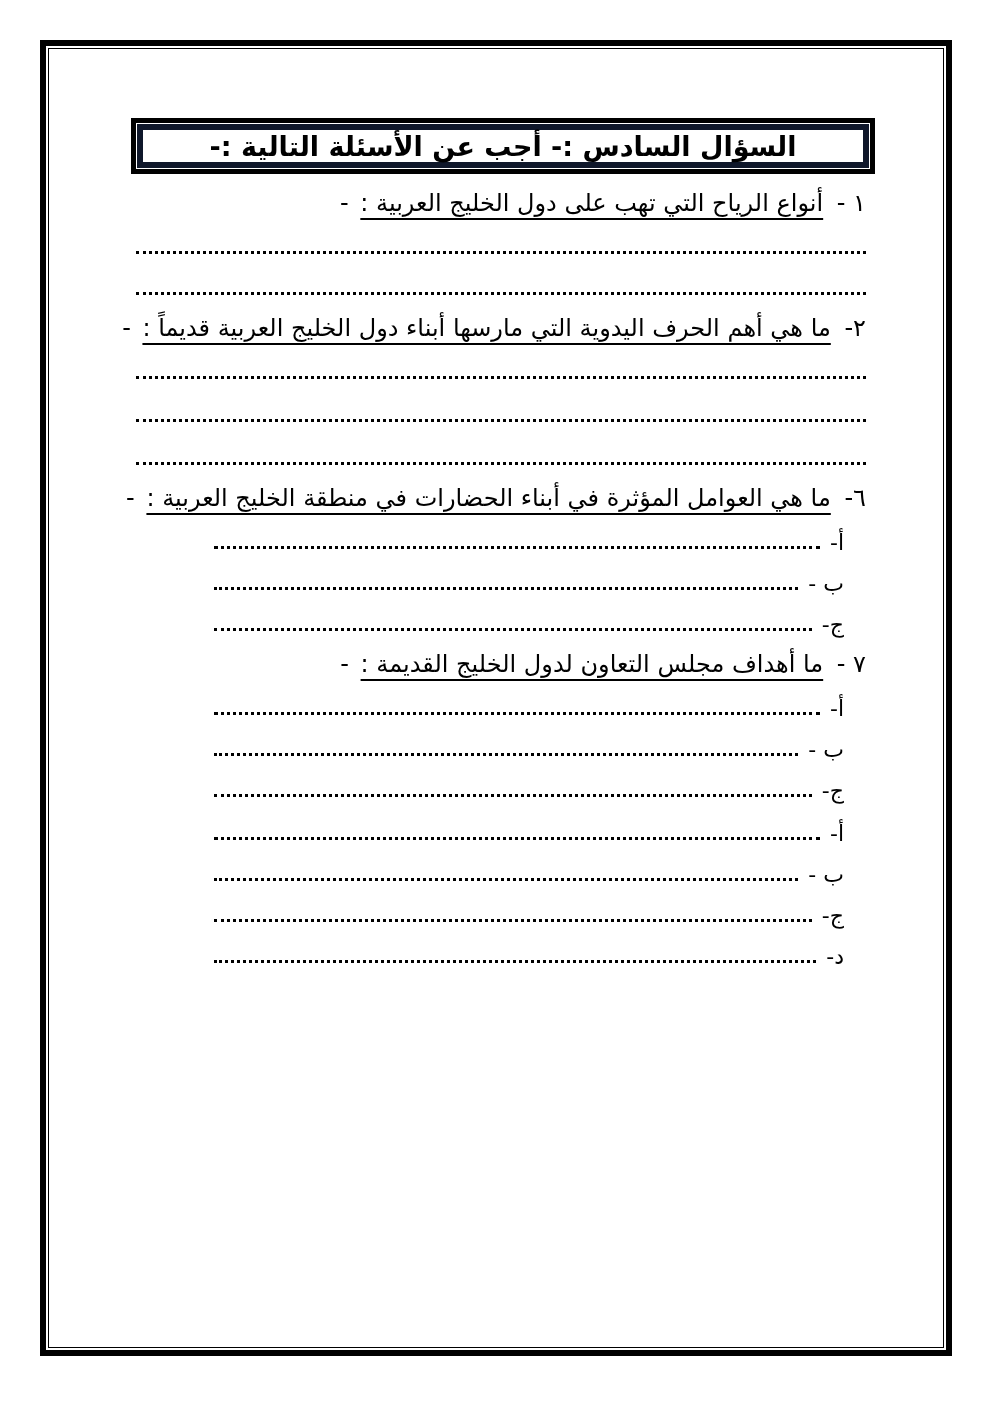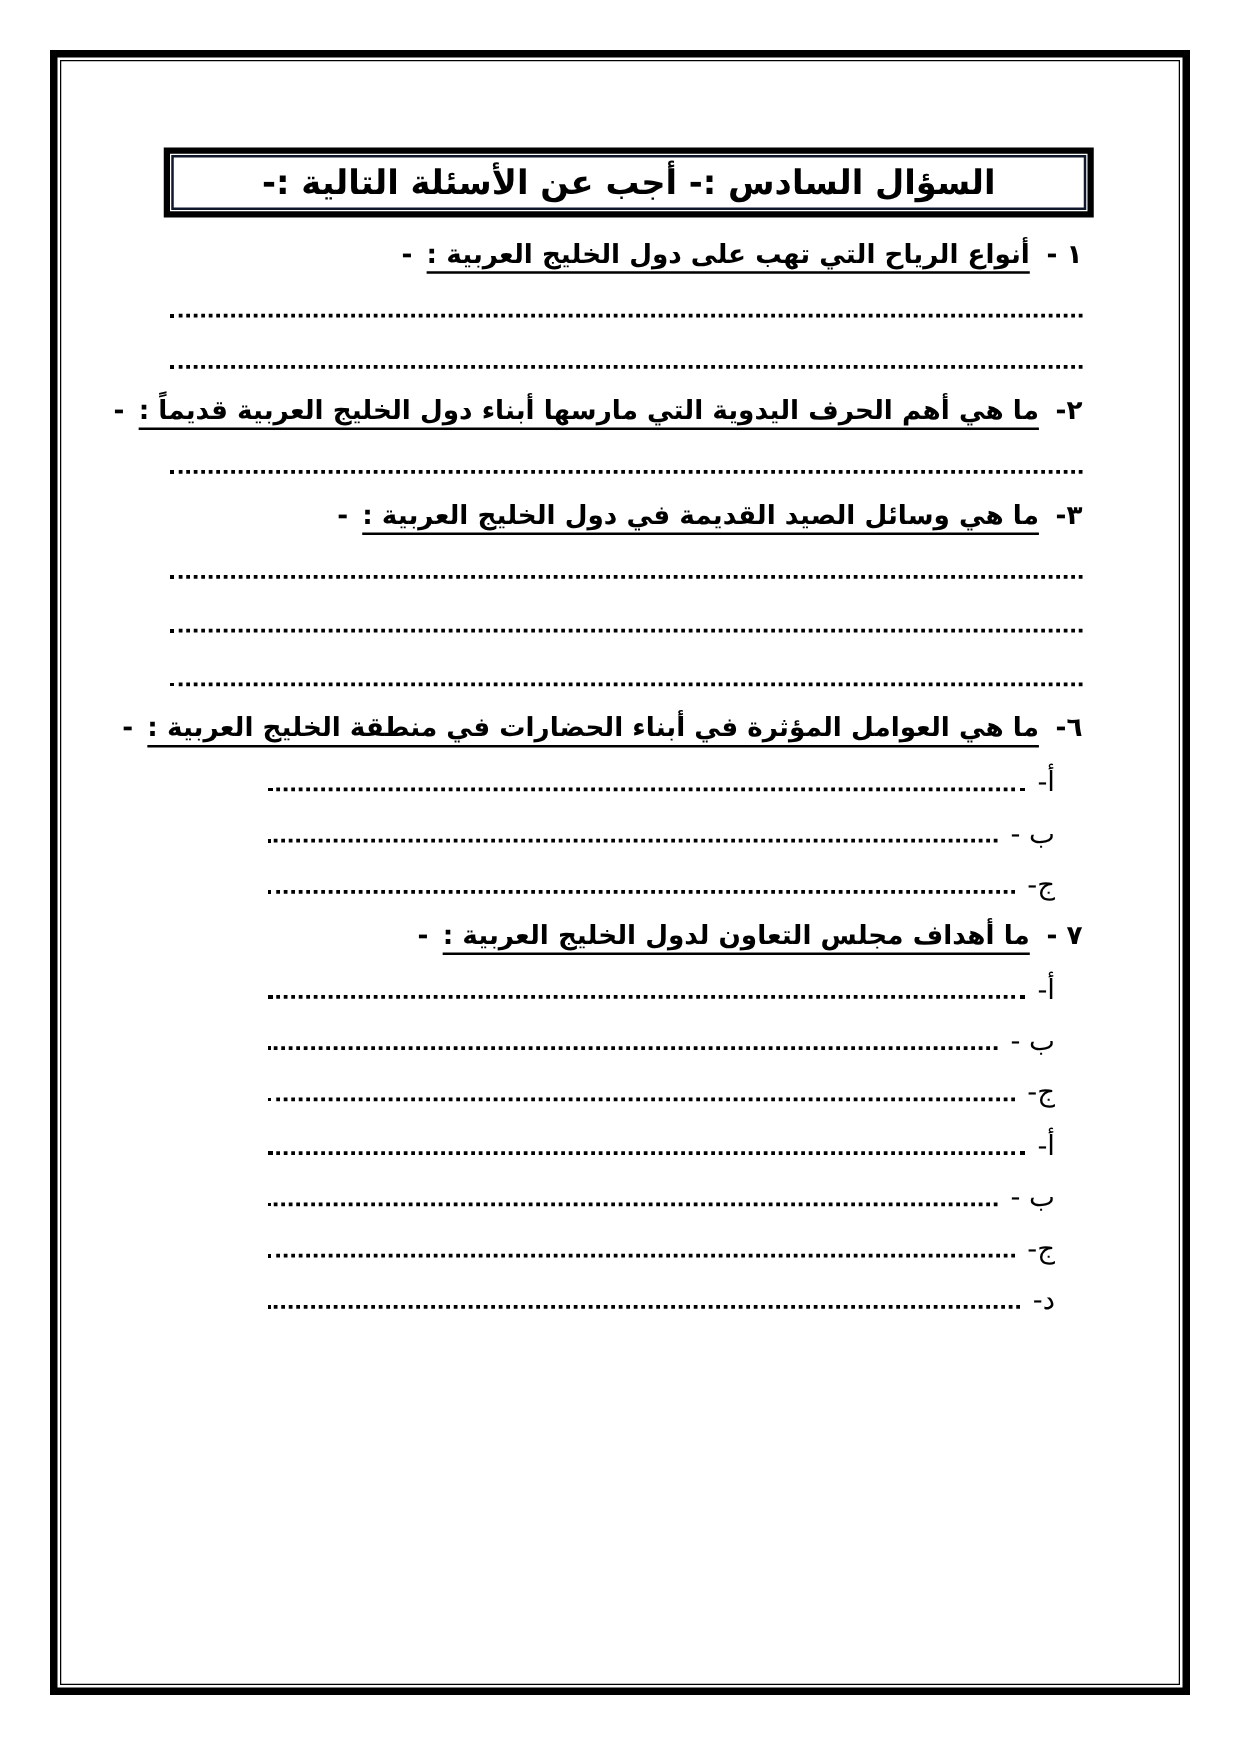--- a/index.html
+++ b/index.html
@@ -16,36 +16,36 @@
   }
   .page-frame-inner {
     position:absolute; inset:2px; border:1px solid #000;
   }
   
   .title-box {
     position:absolute; left:131px; top:118px; width:744px; height:56px;
     border:5px solid #000;
   }
   .title-box-inner {
-    position:absolute; inset:1px; border:2px solid #0f172a;
+    position:absolute; inset:1px; border:6px solid #0f172a;
     display:flex; align-items:center; justify-content:center;
     direction:rtl;
   }
   .title-text {
     font-size:27px; font-weight:bold; white-space:nowrap;
   }
   
   .questions {
     position:absolute; left:136px; top:183px; width:730px;
     direction:rtl;
   }
   .question { margin-bottom:2px; }
   .q-heading {
     height:41px; line-height:41px; text-align:right;
-    font-size:21px; font-weight:bold; white-space:nowrap;
+    font-size:24px; font-weight:normal; white-space:nowrap;
   }
   .q-num { display:inline-block; margin-left:6px; }
   .q-text {
     text-decoration:underline;
     text-decoration-thickness:2px;
     text-underline-offset:7px;
   }
   .q-tail { display:inline-block; margin-right:4px; }
   
   .dot-row { height:41px; position:relative; }
@@ -90,26 +90,20 @@
         <div class="dots"></div>
       </div>
     </div>
     <div class="question">
       <div class="q-heading"><span class="q-num">٢-</span> <span class="q-text">ما هي أهم الحرف اليدوية التي مارسها أبناء دول الخليج العربية قديماً :</span> <span class="q-tail">-</span></div>
       <div class="dot-row">
         <div class="dots"></div>
       </div>
     </div>
     <div class="question">
-      <div class="q-heading"><span class="q-num">٣-</span> <span class="q-text">ما هي وسائل الصيد القديمة في دول الخليج العربية :</span> <span class="q-tail">-</span></div>
-      <div class="dot-row">
-        <div class="dots"></div>
-      </div>
-    </div>
-    <div class="question">
       <div class="dot-row">
         <div class="dots"></div>
       </div>
     </div>
     <div class="question">
       <div class="dot-row">
         <div class="dots"></div>
       </div>
     </div>
     <div class="question">
@@ -121,21 +115,21 @@
       <div class="sub-row">
         <span class="sub-label">ب -</span>
         <div class="sub-dots"></div>
       </div>
       <div class="sub-row">
         <span class="sub-label">ج-</span>
         <div class="sub-dots"></div>
       </div>
     </div>
     <div class="question">
-      <div class="q-heading"><span class="q-num">٧ -</span> <span class="q-text">ما أهداف مجلس التعاون لدول الخليج العربية :</span> <span class="q-tail">-</span></div>
+      <div class="q-heading"><span class="q-num">٧ -</span> <span class="q-text">ما أهداف مجلس التعاون لدول الخليج القديمة :</span> <span class="q-tail">-</span></div>
       <div class="sub-row">
         <span class="sub-label">أ-</span>
         <div class="sub-dots"></div>
       </div>
       <div class="sub-row">
         <span class="sub-label">ب -</span>
         <div class="sub-dots"></div>
       </div>
       <div class="sub-row">
         <span class="sub-label">ج-</span>

